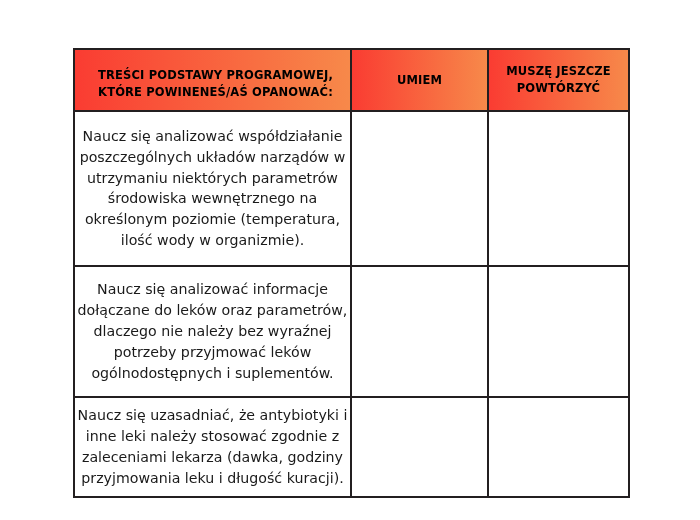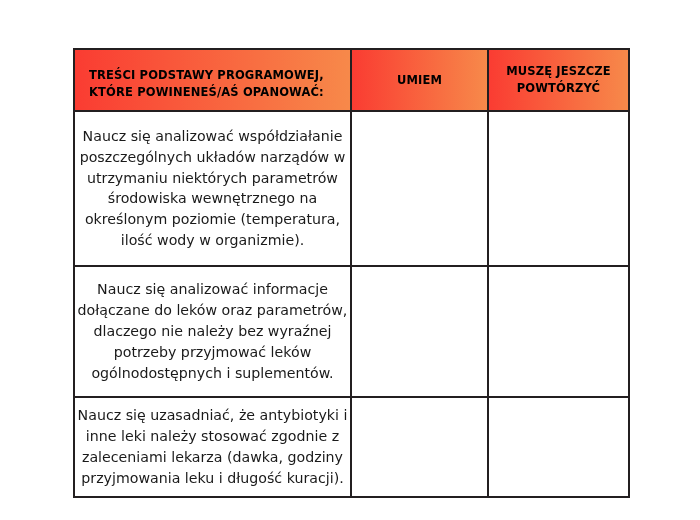--- a/index.html
+++ b/index.html
@@ -49,21 +49,21 @@
     color: #000000;
     font-weight: bold;
     font-size: 11.5px;
     line-height: 1.45;
     letter-spacing: 0.15px;
     text-transform: uppercase;
     box-sizing: border-box;
   }
 
   th.hcell.h-content {
-    text-align: left;
+    text-align: center;
     padding: 8px 8px 0 14px;
   }
 
   th.hcell.h-know,
   th.hcell.h-repeat {
     text-align: center;
     padding: 0 6px;
   }
 
   .hline { display: block; white-space: nowrap; }

